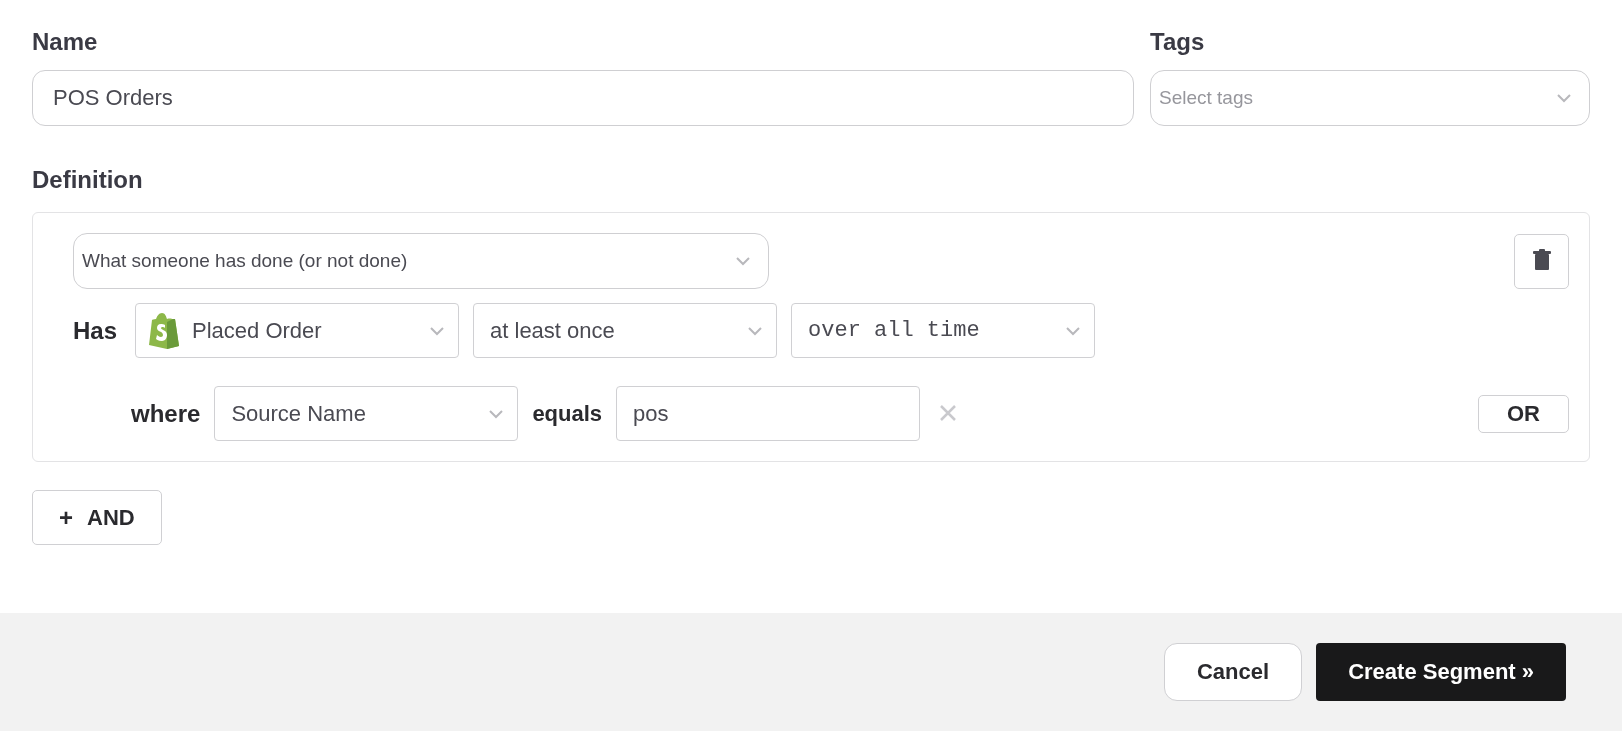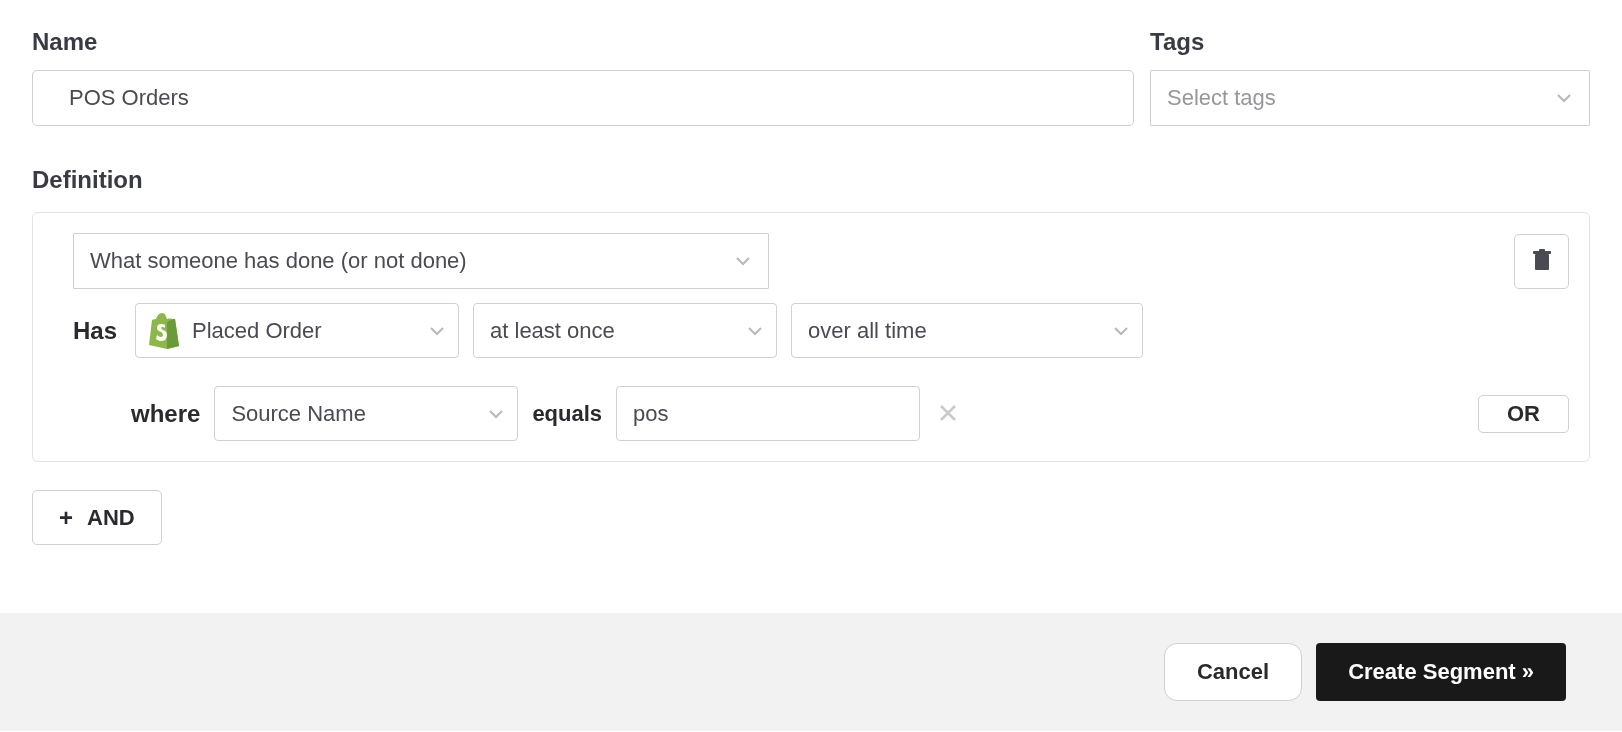--- a/index.html
+++ b/index.html
@@ -11,33 +11,33 @@
 }
 .content { padding: 28px 32px 0 32px; }
 .top-row { display: flex; gap: 16px; margin-bottom: 40px; }
 .field-name { flex: 1; }
 .field-tags { width: 440px; }
 .label { font-size: 24px; font-weight: 600; color: #3a3a44; margin-bottom: 14px; }
 .text-input {
   width: 100%;
   height: 56px;
   border: 1px solid #cfcfd2;
-  border-radius: 5px;
-  padding: 0 36px;
+  border-radius: 13px;
+  padding: 0 20px;
   font-size: 22px;
   color: #4a4a52;
 }
 .select {
   position: relative;
   width: 100%;
   height: 56px;
   border: 1px solid #cfcfd2;
-  border-radius: 1px;
-  padding: 0 48px 0 16px;
-  font-size: 22px;
+  border-radius: 14px;
+  padding: 0 48px 0 8px;
+  font-size: 19px;
   color: #4a4a52;
   display: flex;
   align-items: center;
   cursor: pointer;
   background: #fff;
 }
 .select.placeholder { color: #96969c; }
 .select .caret {
   position: absolute;
   right: 18px;
@@ -79,21 +79,21 @@
   color: #4a4a52;
   display: flex;
   align-items: center;
   cursor: pointer;
   background: #fff;
 }
 .select-sm .caret { position: absolute; right: 14px; top: 50%; transform: translateY(-50%); }
 .event-select { width: 324px; padding-left: 12px; }
 .event-select .shop-icon { margin-right: 12px; display: flex; }
 .freq-select { width: 304px; }
-.time-select { width: 352px; }
+.time-select { width: 304px; font-family: Liberation Mono, monospace; }
 
 .row3 { display: flex; align-items: center; gap: 14px; padding-left: 58px; }
 .where-label { font-size: 24px; font-weight: 600; color: #2a2a2e; }
 .equals-label { font-size: 22px; font-weight: 700; color: #2a2a2e; }
 .prop-select { width: 304px; }
 .val-input {
   width: 304px;
   height: 55px;
   border: 1px solid #d0d0d3;
   border-radius: 4px;

